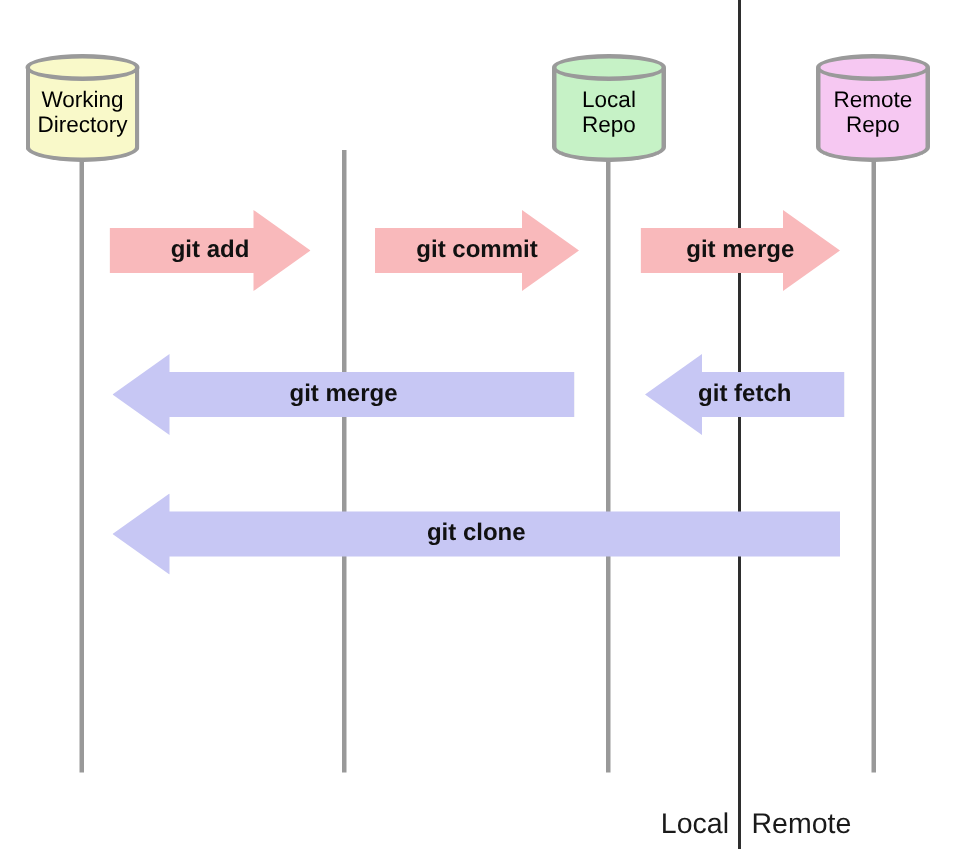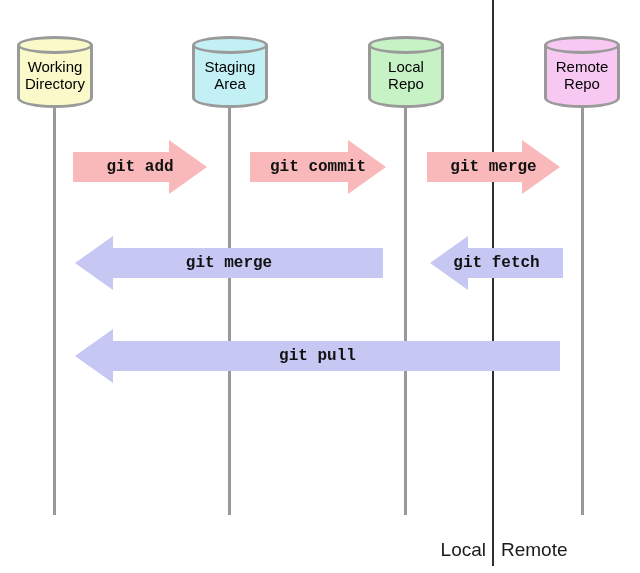--- a/index.html
+++ b/index.html
@@ -79,21 +79,21 @@
   .arrow.left {
     clip-path: polygon(100% 12px, 38px 12px, 38px 0,
                        0 50%, 38px 100%, 38px calc(100% - 12px),
                        100% calc(100% - 12px));
   }
   .arrow.pink     { background: var(--arrow-pink, #f9b9bb); }
   .arrow.lavender { background: var(--arrow-lavender, #c7c7f4); }
   .arrow.gold     { background: var(--arrow-gold, #d9a625); }
 
   .arrow-label {
-    font-family: Liberation Mono, monospace;
+    font-family: Liberation Sans, sans-serif;
     font-weight: bold;
     font-size: 16px;
     color: var(--label-text, #111111);
     white-space: nowrap;
   }
 
   #a-git-add      { left: 73px;  top: 140px; width: 134px; }
   #a-git-commit   { left: 250px; top: 140px; width: 136px; }
   #a-git-push     { left: 427px; top: 140px; width: 133px; }
   #a-git-merge    { left: 75px;  top: 236px; width: 308px; }
@@ -125,28 +125,20 @@
 
   <div class="cyl" id="cyl-working">
     <div class="cyl-body"></div>
     <div class="cyl-top"></div>
     <div class="cyl-label">
       <div>Working</div>
       <div>Directory</div>
     </div>
   </div>
 
-  <div class="cyl" id="cyl-staging">
-    <div class="cyl-body"></div>
-    <div class="cyl-top"></div>
-    <div class="cyl-label">
-      <div>Staging</div>
-      <div>Area</div>
-    </div>
-  </div>
 
   <div class="cyl" id="cyl-local">
     <div class="cyl-body"></div>
     <div class="cyl-top"></div>
     <div class="cyl-label">
       <div>Local</div>
       <div>Repo</div>
     </div>
   </div>
 
@@ -168,19 +160,19 @@
   <div class="arrow right pink" id="a-git-push">
     <span class="arrow-label">git merge</span>
   </div>
   <div class="arrow left lavender" id="a-git-fetch">
     <span class="arrow-label">git fetch</span>
   </div>
   <div class="arrow left lavender" id="a-git-merge">
     <span class="arrow-label">git merge</span>
   </div>
   <div class="arrow left lavender" id="a-git-pull">
-    <span class="arrow-label">git pull</span>
+    <span class="arrow-label">git clone</span>
   </div>
 
   <div class="footer-label" id="footer-local">Local</div>
   <div class="footer-label" id="footer-remote">Remote</div>
 
 </div>
 
 </body></html>

